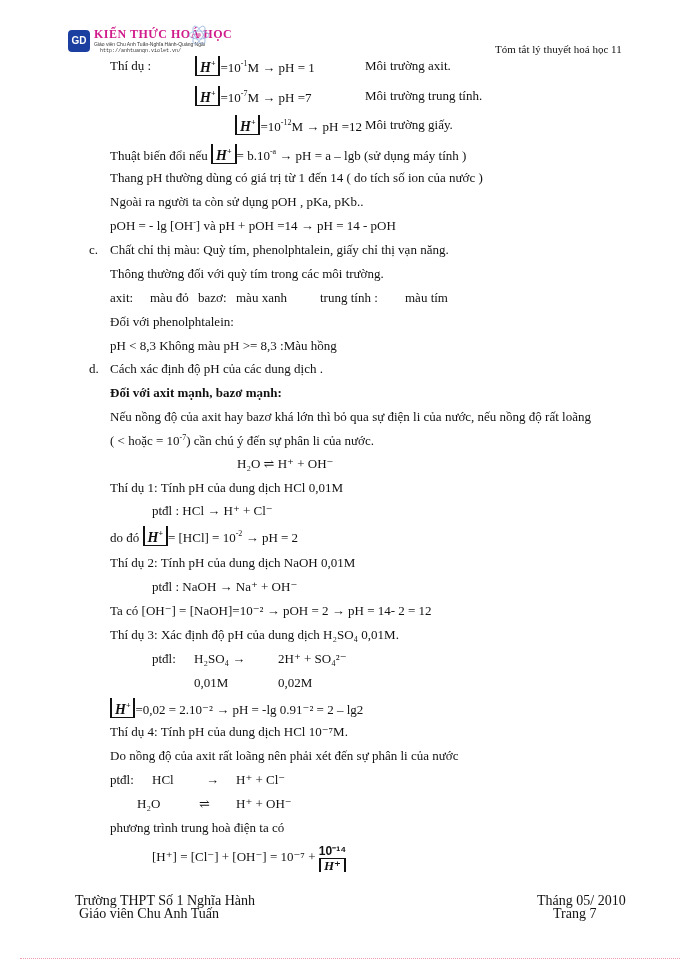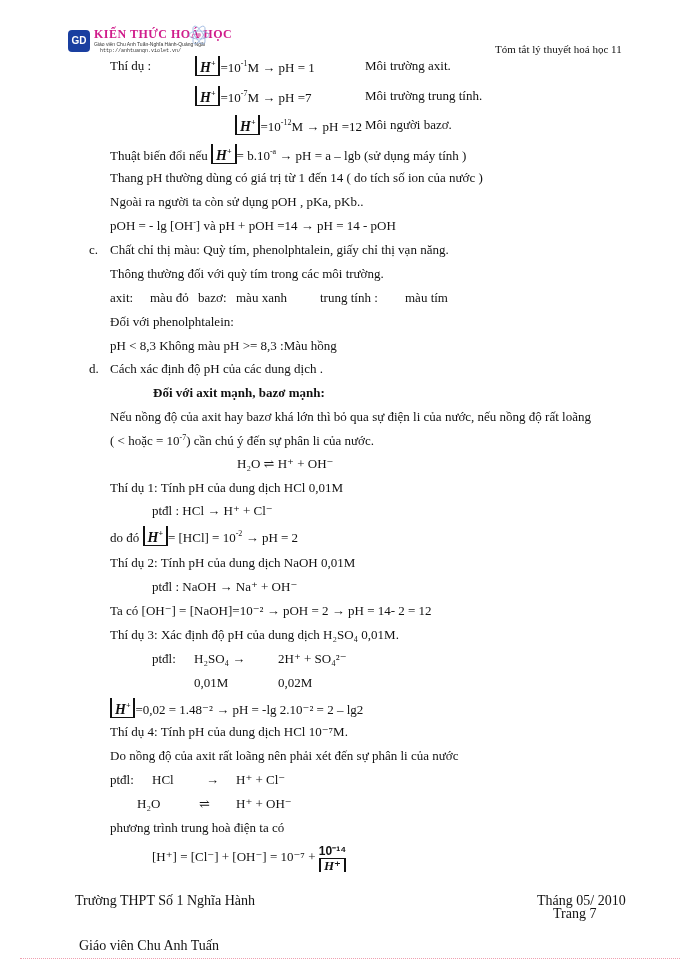--- a/index.html
+++ b/index.html
@@ -12,21 +12,21 @@
   .logo-title { left:94px; top:27px; font-family:"Liberation Serif",serif; font-weight:bold;
                 font-size:12px; color:#d01c8b; letter-spacing:0.5px; }
   .logo-sub { left:94px; top:41px; font-size:5px; color:#333; font-family:"Liberation Sans",sans-serif; }
   .logo-url { left:100px; top:48px; font-size:5px; color:#333; font-family:"Liberation Mono",monospace; }
   .atom { left:188px; top:24px; width:22px; height:22px; }
   .header-right { left:495px; top:43px; font-size:11px; }
   .hbox { display:inline-block; font-weight:bold; font-style:italic; font-family:"Liberation Serif",serif;
           border-left:2px solid #111; border-right:2px solid #111; border-bottom:1px solid #111; padding:0 3px;
           font-size:14px; line-height:15px; }
   sup, sub { font-size:8px; }
-  .bold { font-weight:bold;margin-left:43px; }
+  .bold { font-weight:bold; }
   .frac { display:inline-block; vertical-align:middle; text-align:center; line-height:13px; }
   .frac .num { font-weight:bold; font-family:"Liberation Sans",sans-serif; font-size:12px; }
   .frac .den { border-left:2px solid #111; border-right:2px solid #111; border-top:1px solid #111;
                font-weight:bold; font-style:italic; padding:0 3px; }
   .footer { font-size:14px; }
   .dots { left:20px; top:958px; width:660px; border-top:1px dotted #f0a0b0; }
 </style>
 </head>
 <body>
 
@@ -49,21 +49,21 @@
 <div class="abs" style="left:365px;top:58px;">Môi trường axit.</div>
 
 <div class="abs" style="left:195px;top:86px;">
   <span class="hbox">H<sup>+</sup></span><span>=10</span><sup>-7</sup><span>M → pH =7</span>
 </div>
 <div class="abs" style="left:365px;top:88px;">Môi trường trung tính.</div>
 
 <div class="abs" style="left:195px;top:115px;padding-left:40px;">
   <span class="hbox">H<sup>+</sup></span><span>=10</span><sup>-12</sup><span>M → pH =12</span>
 </div>
-<div class="abs" style="left:365px;top:117px;">Môi người bazơ.</div>
+<div class="abs" style="left:365px;top:117px;">Môi trường giấy.</div>
 
 <div class="abs" style="left:110px;top:144px;">
   <span>Thuật biến đổi nếu</span>
   <span class="hbox">H<sup>+</sup></span><span>= b.10</span><sup>-a</sup><span> → pH = a – lgb  (sử dụng máy tính )</span>
 </div>
 <div class="abs" style="left:110px;top:170px;">Thang pH thường  dùng có giá trị từ 1 đến 14 ( do tích số ion của nước )</div>
 <div class="abs" style="left:110px;top:194px;">Ngoài ra người  ta còn sử dụng pOH , pKa, pKb..</div>
 <div class="abs" style="left:110px;top:218px;">
   <span>pOH = - lg [OH</span><sup>-</sup><span>] và pH + pOH =14 → pH = 14 - pOH</span>
 </div>
@@ -98,37 +98,37 @@
 <div class="abs" style="left:110px;top:555px;">Thí dụ 2: Tính pH của dung dịch NaOH 0,01M</div>
 <div class="abs" style="left:152px;top:579px;">ptđl :    NaOH → Na⁺  +  OH⁻</div>
 <div class="abs" style="left:110px;top:603px;">Ta có [OH⁻] = [NaOH]=10⁻² → pOH = 2 → pH = 14- 2 = 12</div>
 <div class="abs" style="left:110px;top:627px;">Thí dụ 3: Xác định độ pH của dung dịch H₂SO₄ 0,01M.</div>
 <div class="abs" style="left:152px;top:651px;">ptđl:</div>
 <div class="abs" style="left:194px;top:651px;">H₂SO₄ →</div>
 <div class="abs" style="left:278px;top:651px;">2H⁺ + SO₄²⁻</div>
 <div class="abs" style="left:194px;top:675px;">0,01M</div>
 <div class="abs" style="left:278px;top:675px;">0,02M</div>
 <div class="abs" style="left:110px;top:698px;">
-  <span class="hbox">H<sup>+</sup></span><span>=0,02 = 1.48⁻² → pH = -lg 2.10⁻² = 2 – lg2</span>
+  <span class="hbox">H<sup>+</sup></span><span>=0,02 = 2.10⁻² → pH = -lg 0.91⁻² = 2 – lg2</span>
 </div>
 <div class="abs" style="left:110px;top:724px;">Thí dụ 4: Tính pH của dung dịch HCl 10⁻⁷M.</div>
 <div class="abs" style="left:110px;top:748px;">Do nồng độ của axit rất loãng nên phải xét đến sự phân li của nước</div>
 <div class="abs" style="left:110px;top:772px;">ptđl:</div>
 <div class="abs" style="left:152px;top:772px;">HCl</div>
 <div class="abs" style="left:206px;top:772px;">→</div>
 <div class="abs" style="left:236px;top:772px;text-align:center;">H⁺  +  Cl⁻</div>
 <div class="abs" style="left:137px;top:796px;">H₂O</div>
 <div class="abs" style="left:199px;top:796px;">⇌</div>
 <div class="abs" style="left:236px;top:796px;">H⁺  +  OH⁻</div>
 <div class="abs" style="left:110px;top:820px;">phương trình trung hoà điện ta có</div>
 <div class="abs" style="left:152px;top:845px;">
   <span>[H⁺] = [Cl⁻] + [OH⁻] = 10⁻⁷ +</span>
   <span class="frac">
     <div class="num">10⁻¹⁴</div>
     <div class="den">H⁺</div>
   </span>
 </div>
 
 <div class="abs footer" style="left:75px;top:893px;">Trường THPT Số 1 Nghĩa Hành</div>
-<div class="abs footer" style="left:79px;top:938px;">Giáo viên Chu Anh Tuấn</div>
+<div class="abs footer" style="left:79px;top:906px;">Giáo viên Chu Anh Tuấn</div>
 <div class="abs footer" style="left:537px;top:893px;">Tháng 05/ 2010</div>
 <div class="abs footer" style="left:553px;top:906px;">Trang 7</div>
 <div class="abs dots"></div>
 
 </body></html>

